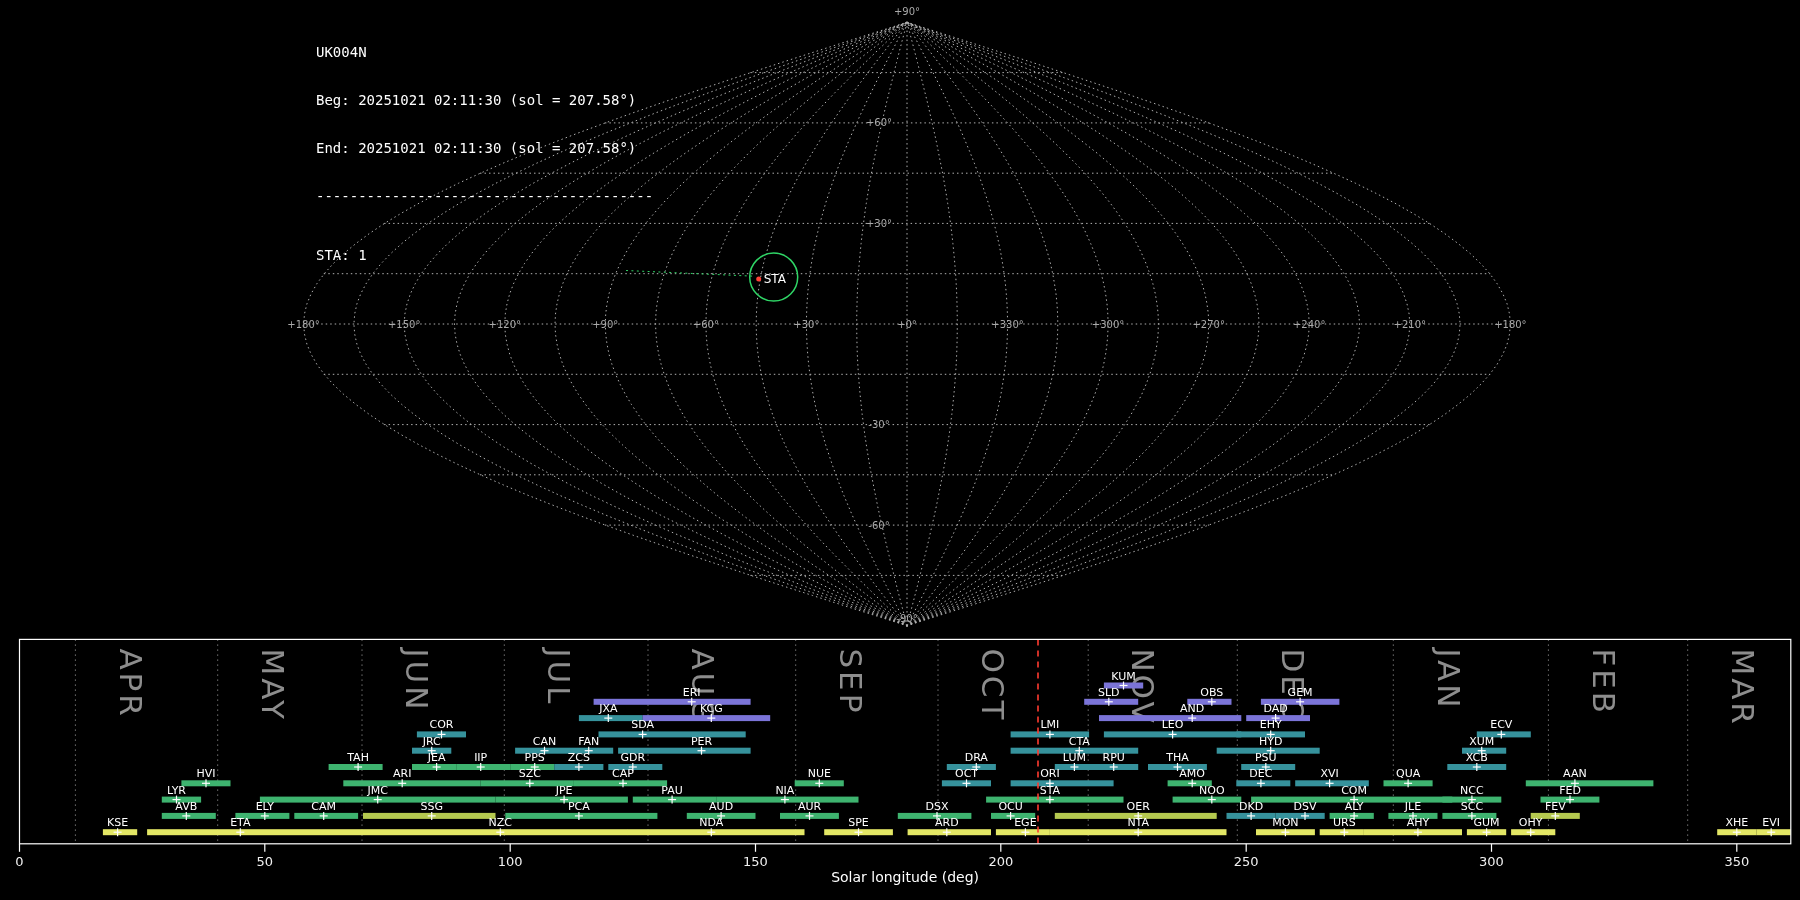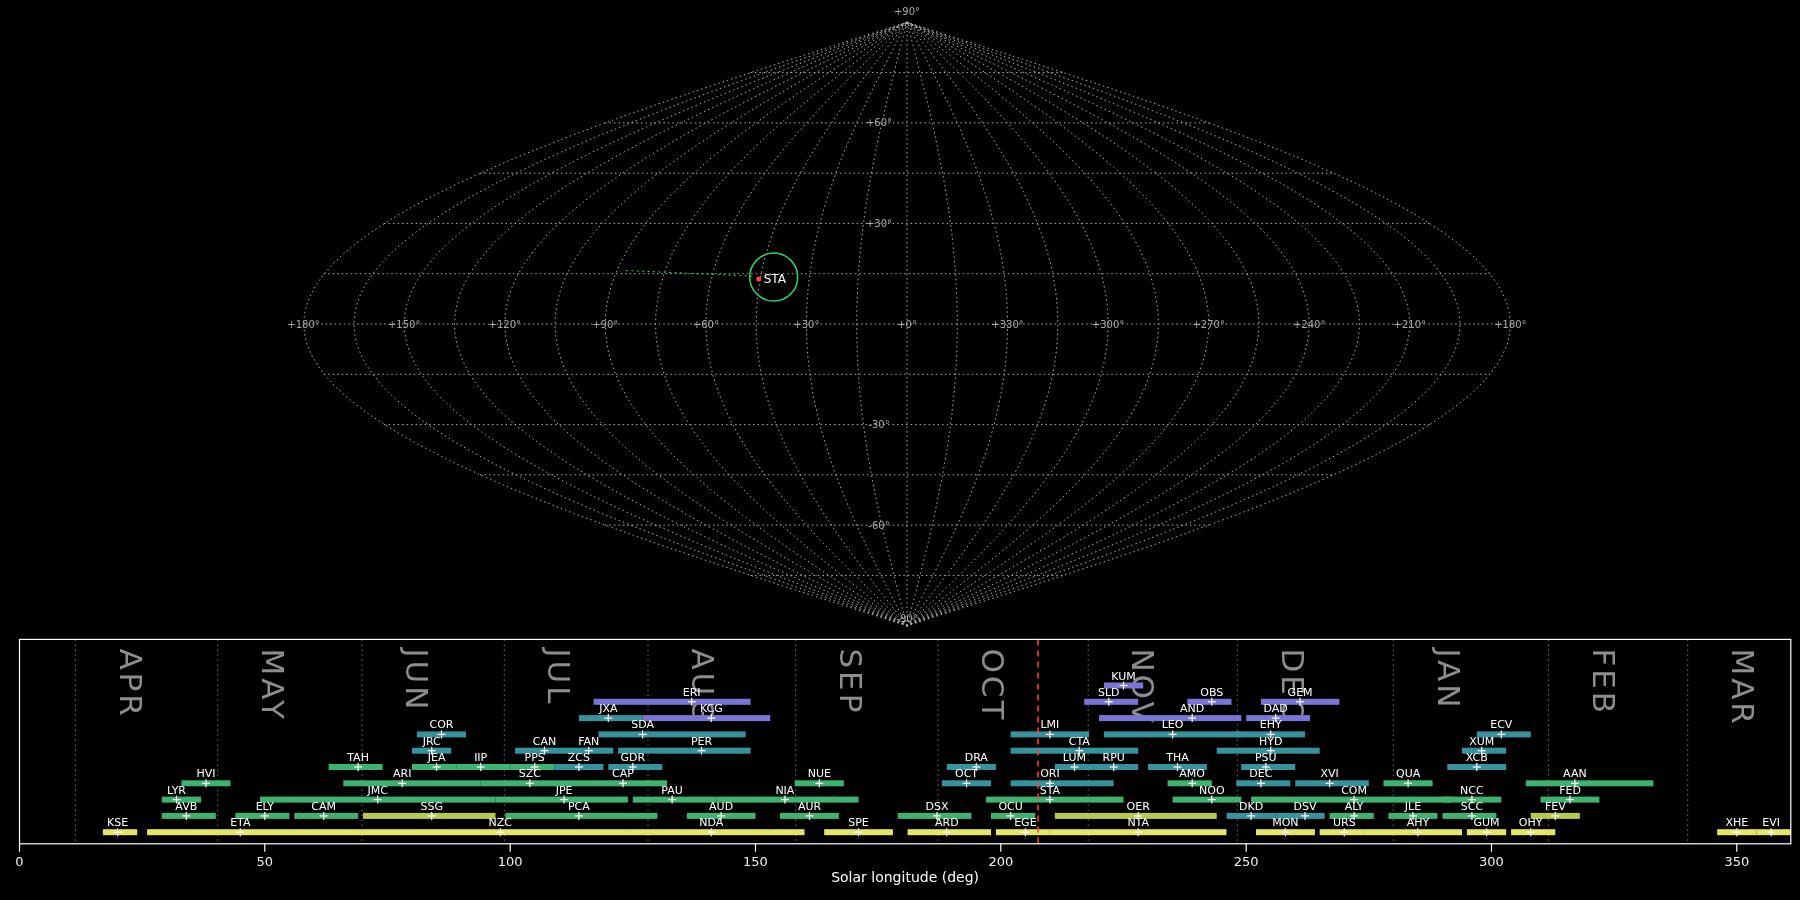--- a/index.html
+++ b/index.html
@@ -7,20 +7,27 @@
          font-family:"DejaVu Sans",sans-serif;}
   #plot{position:absolute;left:0;top:0;}
   #session-info{position:absolute;left:316px;top:12px;z-index:2;color:#ffffff;
     font-family:"DejaVu Sans Mono",monospace;font-size:14px;line-height:16px;white-space:pre;}
   #session-info .sta-line{margin-top:11px;}
 </style>
 </head>
 <body>
 
 <div id="stage">
+  <div id="session-info">
+    <div>UK004N</div>
+    <div>Beg: 20251021 02:11:30 (sol = 207.58°)</div>
+    <div>End: 20251021 02:11:30 (sol = 207.58°)</div>
+    <div>----------------------------------------</div>
+    <div class="sta-line">STA: 1</div>
+  </div>
   <svg id="plot" width="1800" height="900" viewBox="0 0 1800 900">
       <g>
         <g stroke="#cfcfcf" stroke-width="1" fill="none" stroke-dasharray="0.7 3.8" stroke-linecap="round" opacity="0.85">
           <line x1="750.8" y1="575.4" x2="1063.2" y2="575.4"></line>
           <line x1="605.3" y1="525.1" x2="1208.7" y2="525.1"></line>
           <line x1="480.4" y1="474.8" x2="1333.6" y2="474.8"></line>
           <line x1="384.5" y1="424.6" x2="1429.5" y2="424.6"></line>
           <line x1="324.2" y1="374.3" x2="1489.8" y2="374.3"></line>
           <line x1="303.6" y1="324.0" x2="1510.4" y2="324.0"></line>
           <line x1="324.2" y1="273.7" x2="1489.8" y2="273.7"></line>

